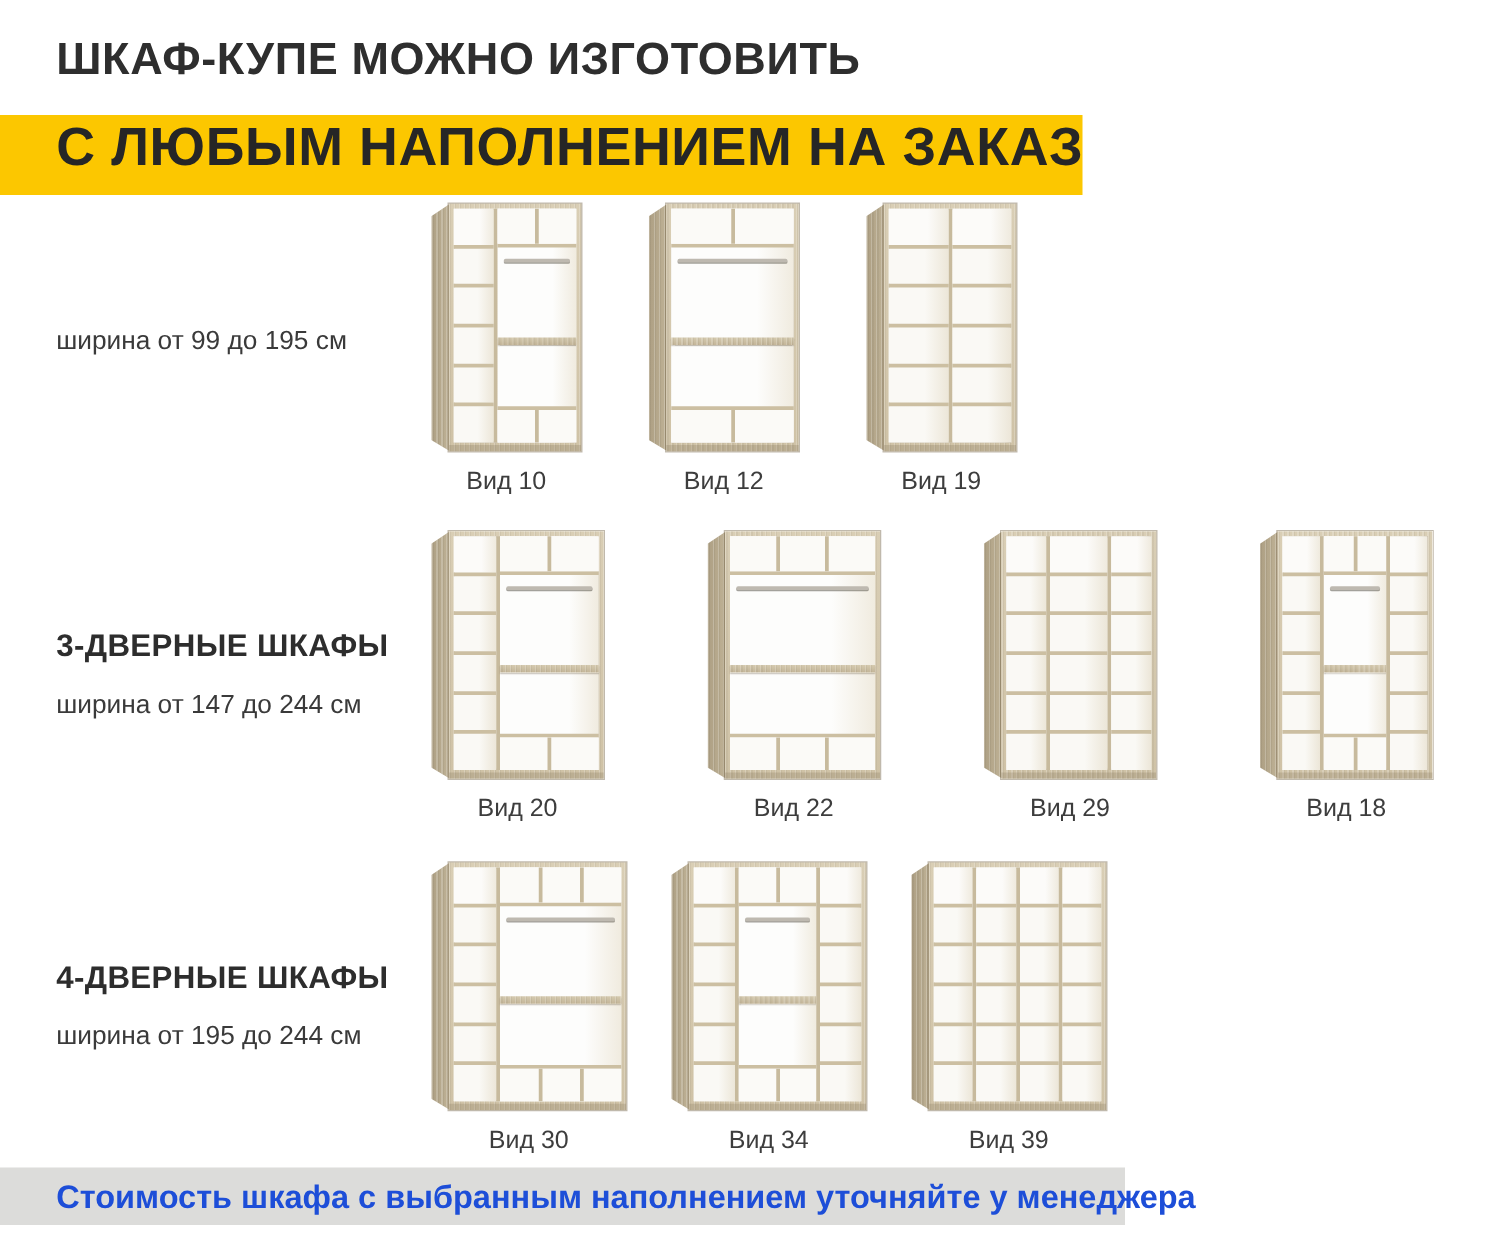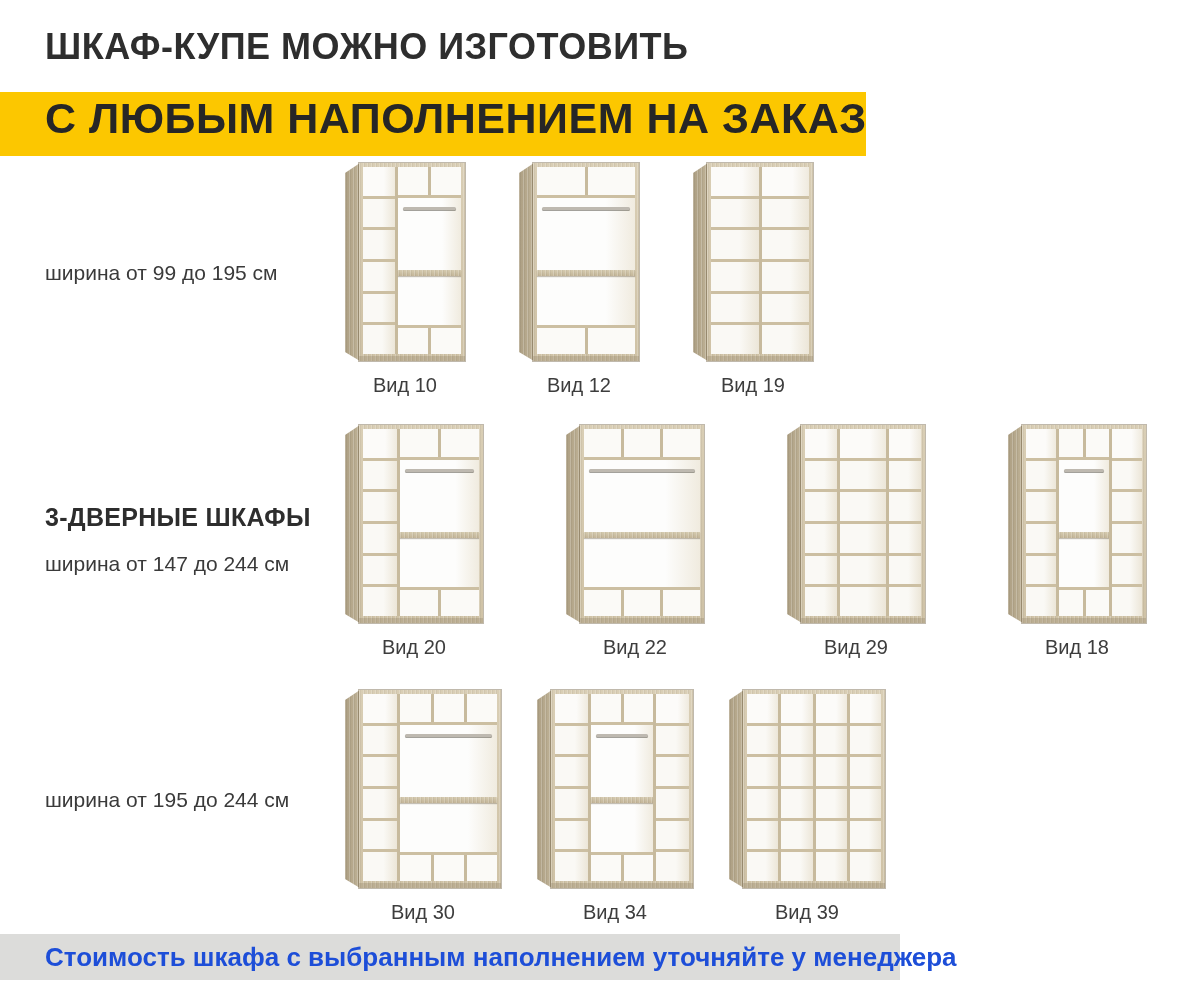--- a/index.html
+++ b/index.html
@@ -282,20 +282,21 @@
                   <div class="cell"></div>
                 </div>
               </div>
             </div>
             <div class="w-caption">Вид 18</div>
           </div>
         </div>
       </div>
       <div class="group-row g2" style="top: 690px;">
         <div class="group-label">
+          <div class="group-title">4-ДВЕРНЫЕ ШКАФЫ</div>
           <div class="group-sub">ширина от 195 до 244 см</div>
         </div>
         <div class="shelf-area">
           <div class="wardrobe">
             <div class="w-side"></div>
             <div class="w-front">
               <div class="w-interior">
                 <div class="col col-shelves" style="flex: 1 1 0%;">
                   <div class="cell"></div>
                   <div class="cell"></div>

